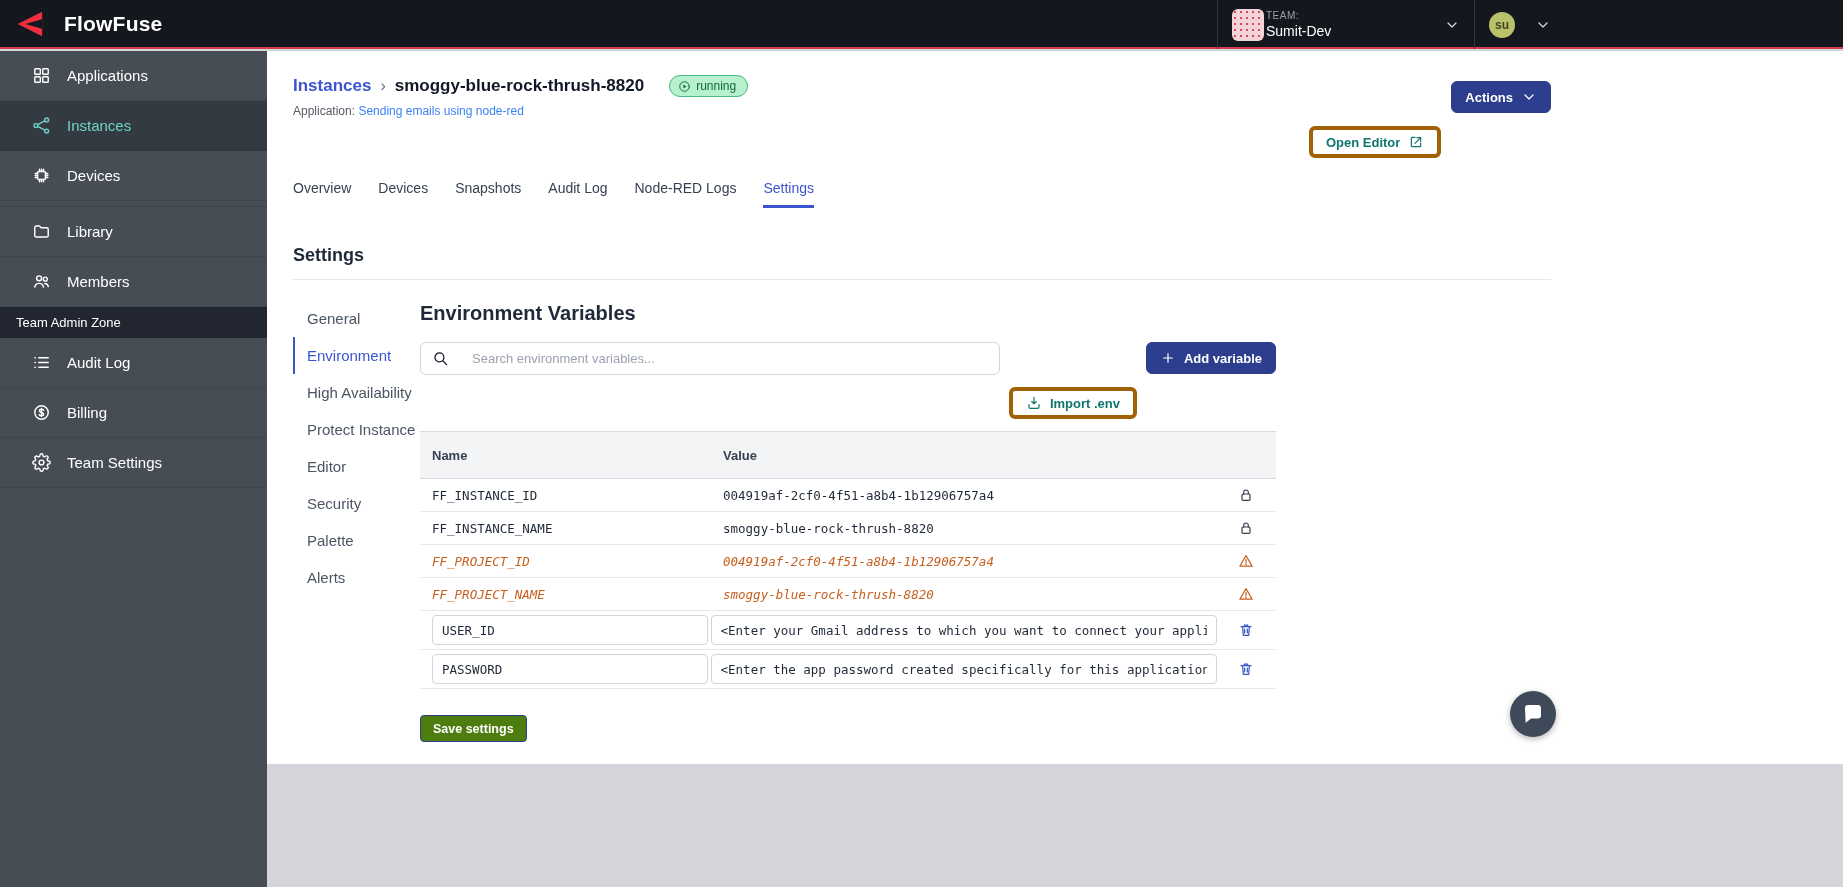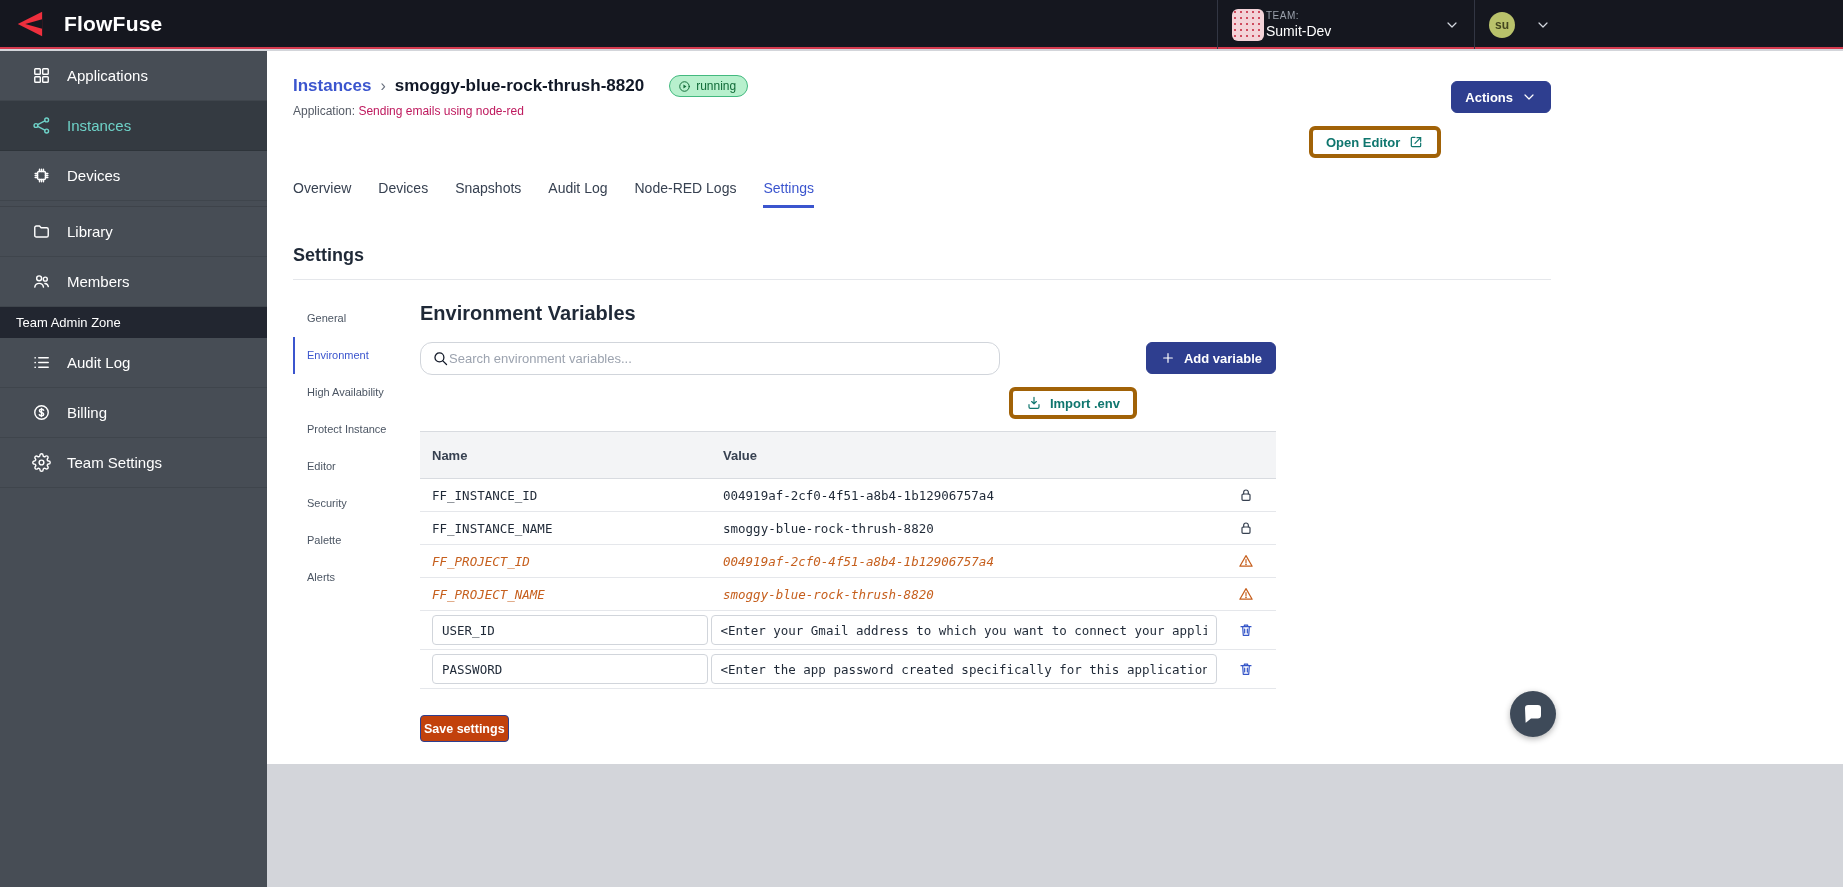--- a/index.html
+++ b/index.html
@@ -68,52 +68,52 @@
   .bc-link { color:#3b55ce; font-size:17px; font-weight:700; cursor:pointer; }
   .bc-sep { color:#6b7280; font-size:16px; }
   .bc-current { color:#111827; font-size:17px; font-weight:700; }
   .badge {
     display:inline-flex; align-items:center; gap:5px; margin-left:16px;
     background:#b7f0cd; border:1px solid #43b97f; color:#116b38;
     font-size:12px; border-radius:999px; padding:3px 11px 3px 8px;
   }
   .badge-icon { width:13px; height:13px; }
   .app-line { font-size:12px; color:#555b66; margin-top:7px; }
-  .app-link { color:#be185d; cursor:pointer; }
+  .app-link { color:#3b82f6; cursor:pointer; }
   .hdr-buttons { display:flex; gap:10px; padding-top:6px; }
   .btn {
     border-radius:6px; font-size:13px; font-weight:700; cursor:pointer;
     display:inline-flex; align-items:center; gap:8px; height:32px; padding:0 13px;
     font-family:"Liberation Sans", sans-serif;
   }
   .btn-outline { background:#fff; border:4px solid #a16207; color:#0f766e;margin-top:45px; }
   .btn-primary { background:#2e3e8f; border:1px solid #2e3e8f; color:#fff; }
   .btn-ic { width:16px; height:16px; }
 
   .tabs { display:flex; gap:27px; margin-top:22px; }
   .tab { font-size:14px; color:#374151; padding-bottom:9px; cursor:pointer; border-bottom:3px solid transparent; }
   .tab.active { color:#3b55ce; border-bottom-color:#3b55ce; }
 
   .settings-title { font-size:18px; font-weight:700; color:#1f2937; margin-top:37px; }
   .divider { height:1px; background:#e5e7eb; margin-top:13px; }
 
   .settings-wrap { display:flex; margin-top:12px; }
   .side-nav { width:127px; flex:none; padding-top:8px; }
   .snav-item {
-    font-size:11px; color:#4b5563; line-height:17px; padding:10px 4px 10px 12px;
+    font-size:15px; color:#4b5563; line-height:17px; padding:10px 4px 10px 12px;
     border-left:2px solid transparent; cursor:pointer;
   }
   .snav-item.active { color:#3b55ce; border-left-color:#3b55ce; }
 
   .settings-content { width:856px; padding-top:10px; }
   .section-title { font-size:20px; font-weight:700; color:#1f2937; }
   .toolbar { display:flex; gap:9px; margin-top:17px; }
   .search-box {
-    flex:1; display:flex; align-items:center; gap:0;
-    border:1px solid #d1d5db; border-radius:12px; height:33px; padding:0 11px; background:#fff;
+    flex:1; display:flex; align-items:center; gap:23px;
+    border:1px solid #d1d5db; border-radius:6px; height:33px; padding:0 11px; background:#fff;
   }
   .search-ic { width:17px; height:17px; color:#111827; flex:none; }
   .search-box input {
     border:none; outline:none; flex:1; font-size:13px; color:#111827;
     font-family:"Liberation Sans", sans-serif; background:transparent;
   }
   .search-box input::placeholder { color:#9ca3af; }
 
   
   .env-table { margin-top:12px; }
@@ -141,22 +141,22 @@
     border:1px solid #d1d5db; border-radius:4px; height:30px; padding:0 9px;
     width:100%; outline:none; background:#fff;
   }
   .trow.editable .value-cell .cell-input { width:506px; }
   .row-icon { width:16px; height:16px; display:inline-block; }
   .lock-ic { color:#374151; }
   .warn-ic { color:#c65f1d; }
   .trash-ic { color:#3455c8; cursor:pointer; }
 
   .save-btn {
-    margin-top:26px; height:27px; padding:0 3px; font-size:12.5px; font-weight:700;
-    background:#c2410c; color:#fff; border:1px solid #2e3e8f; border-radius:4px; cursor:pointer;
+    margin-top:26px; height:27px; padding:0 12px; font-size:12.5px; font-weight:700;
+    background:#4d7c0f; color:#fff; border:1px solid #2e3e8f; border-radius:4px; cursor:pointer;
     font-family:"Liberation Sans", sans-serif;
   }
 
   
   .chat-widget {
     position:absolute; right:287px; bottom:150px; width:46px; height:46px; border-radius:50%;
     background:#3e4a59; display:flex; align-items:center; justify-content:center;
     box-shadow:0 2px 6px rgba(0,0,0,.3); cursor:pointer;
   }
   .chat-ic { width:24px; height:24px; }

